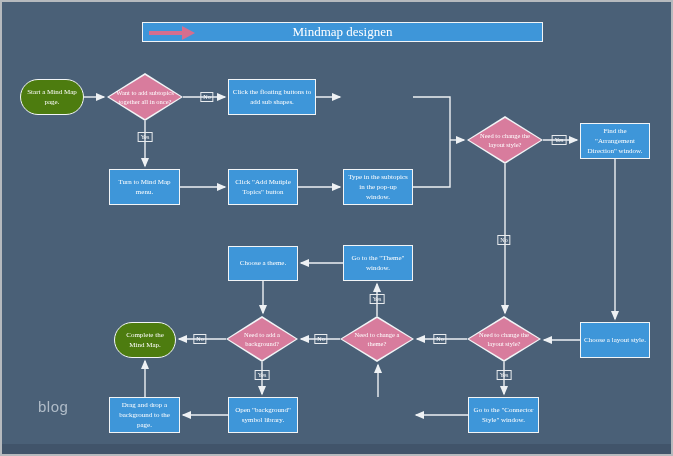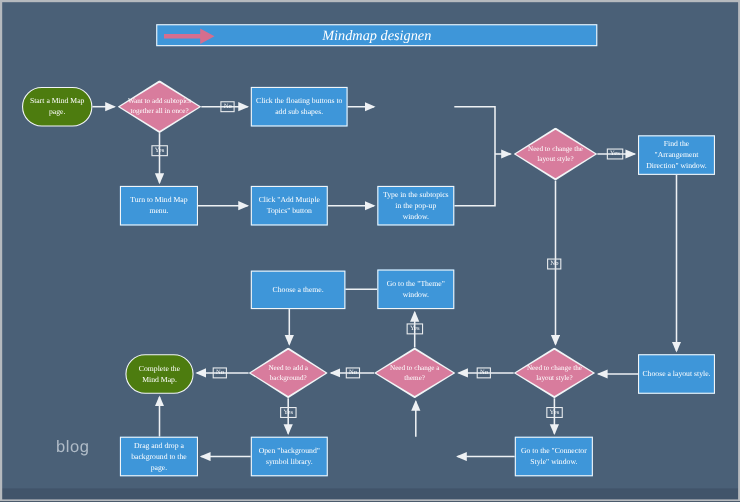--- a/index.html
+++ b/index.html
@@ -24,26 +24,26 @@
     clip-path:polygon(50% 0,100% 50%,50% 100%,0 50%);}
   .diamond .dtext{position:absolute;inset:0;display:flex;align-items:center;justify-content:center;
     text-align:center;color:#fff;font-size:6.5px;line-height:1.4;padding:0 7px;}
   .elabel{
     position:absolute;transform:translate(-50%,-50%);border:1px solid #e8ebee;
     color:#fff;font-size:6px;line-height:1;padding:1px 2px;background:transparent;z-index:20;
   }
   .banner{
     position:absolute;left:142px;top:22px;width:401px;height:20px;background:#3e96d9;
     border:1px solid #f2f5f7;box-sizing:border-box;display:flex;align-items:center;
-    justify-content:center;color:#fff;font-size:13px;z-index:10;font-style:italic;
+    justify-content:center;color:#fff;font-size:13px;z-index:10;
   }
   .banner .arrow{position:absolute;left:6px;top:2px;}
   .watermark{
     position:absolute;left:38px;top:398px;color:#c2ccd6;font-size:15px;
-    font-family:"Liberation Sans",sans-serif;opacity:.85;letter-spacing:.5px;z-index:10;margin-left:13px;
+    font-family:"Liberation Sans",sans-serif;opacity:.85;letter-spacing:.5px;z-index:10;
   }
 </style>
 </head>
 <body>
 
 <div class="canvas">
 
   <div class="footer-band"></div>
 
   <svg class="lines" width="673" height="456">
@@ -117,21 +117,21 @@
   <div class="diamond" style="left:467px;top:116px;width:76px;height:48px">
     <div class="shape-outer"></div>
     <div class="shape-inner"></div>
     <div class="dtext">Need to change the layout style?</div>
   </div>
 
   <div class="node process" style="left:580px;top:123px;width:70px;height:36px">
     <span>Find the "Arrangement Direction" window.</span>
   </div>
 
-  <div class="node process" style="left:228px;top:246px;width:86px;height:35px">
+  <div class="node process" style="left:228px;top:246px;width:70px;height:35px">
     <span>Choose a theme.</span>
   </div>
 
   <div class="node process" style="left:343px;top:245px;width:70px;height:36px">
     <span>Go to the "Theme" window.</span>
   </div>
 
   <div class="node terminator" style="left:114px;top:322px;width:62px;height:36px">
     <span>Complete the Mind Map.</span>
   </div>

